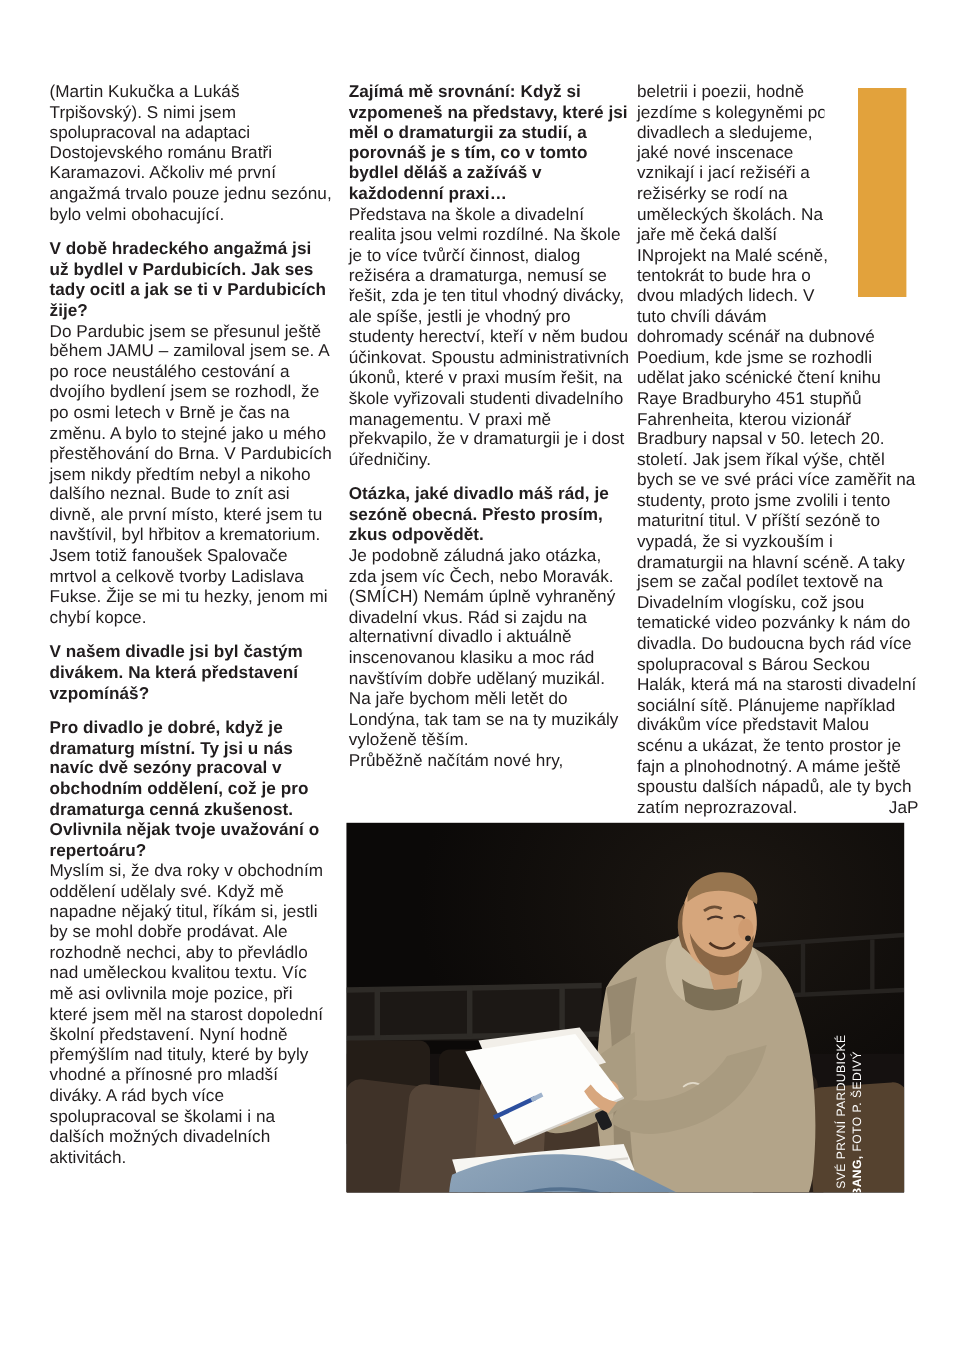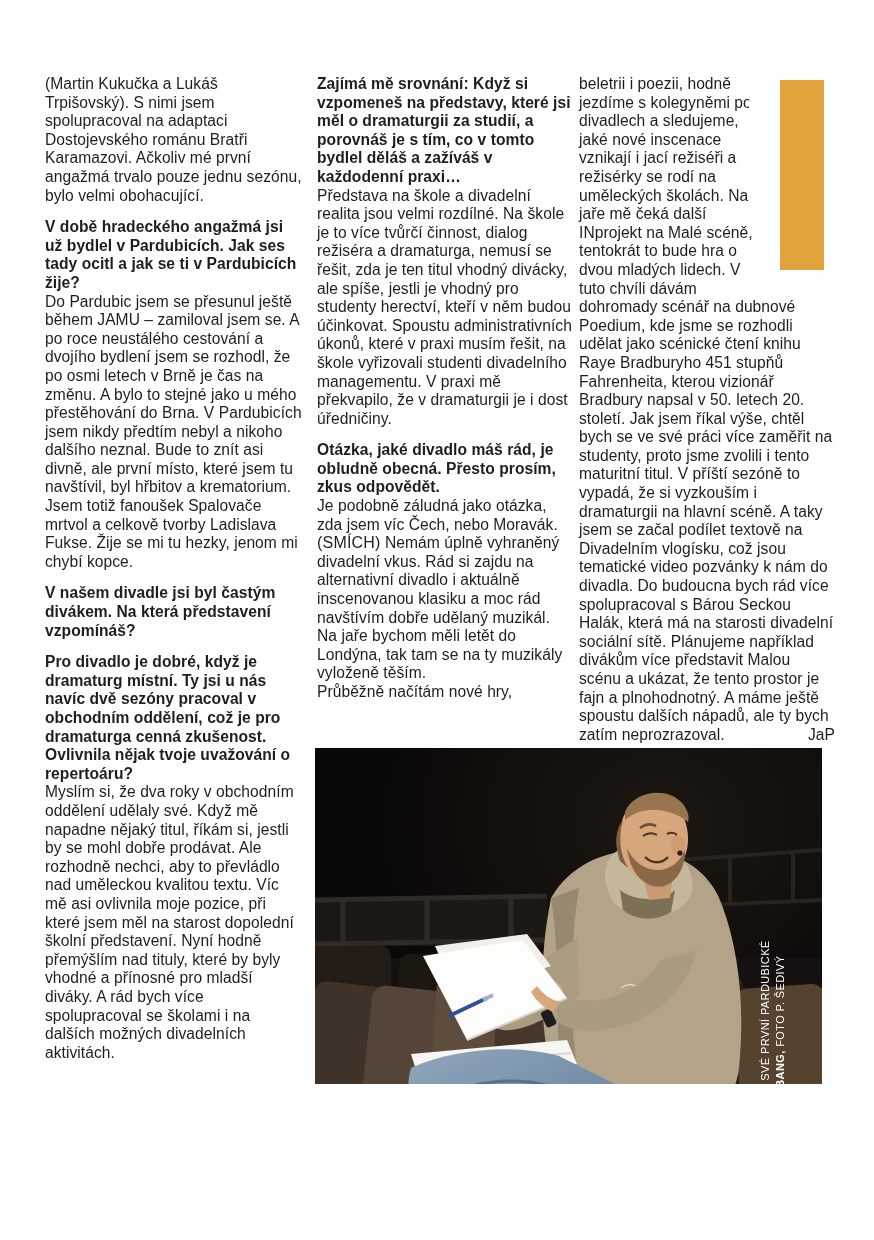--- a/index.html
+++ b/index.html
@@ -56,21 +56,21 @@
     <p class="q">V době hradeckého angažmá jsi už bydlel v Pardubicích. Jak ses tady ocitl a jak se ti v Pardubicích žije?</p>
     <p class="body">Do Pardubic jsem se přesunul ještě během JAMU – zamiloval jsem se. A po roce neustálého cestování a dvojího bydlení jsem se rozhodl, že po osmi letech v Brně je čas na změnu. A bylo to stejné jako u mého přestěhování do Brna. V Pardubicích jsem nikdy předtím nebyl a nikoho dalšího neznal. Bude to znít asi divně, ale první místo, které jsem tu navštívil, byl hřbitov a krematorium. Jsem totiž fanoušek Spalovače mrtvol a celkově tvorby Ladislava Fukse. Žije se mi tu hezky, jenom mi chybí kopce.</p>
     <p class="q">V našem divadle jsi byl častým divákem. Na která představení vzpomínáš?</p>
     <p class="q">Pro divadlo je dobré, když je dramaturg místní. Ty jsi u nás navíc dvě sezóny pracoval v obchodním oddělení, což je pro dramaturga cenná zkušenost. Ovlivnila nějak tvoje uvažování o repertoáru?</p>
     <p class="body">Myslím si, že dva roky v obchodním oddělení udělaly své. Když mě napadne nějaký titul, říkám si, jestli by se mohl dobře prodávat. Ale rozhodně nechci, aby to převládlo nad uměleckou kvalitou textu. Víc mě asi ovlivnila moje pozice, při které jsem měl na starost dopolední školní představení. Nyní hodně přemýšlím nad tituly, které by byly vhodné a přínosné pro mladší diváky. A rád bych více spolupracoval se školami i na dalších možných divadelních aktivitách.</p>
   </section>
 
   <section class="col col2">
     <p class="q">Zajímá mě srovnání: Když si vzpomeneš na představy, které jsi měl o dramaturgii za studií, a porovnáš je s tím, co v tomto bydlel děláš a zažíváš v každodenní praxi…</p>
     <p class="body">Představa na škole a divadelní realita jsou velmi rozdílné. Na škole je to více tvůrčí činnost, dialog režiséra a dramaturga, nemusí se řešit, zda je ten titul vhodný divácky, ale spíše, jestli je vhodný pro studenty herectví, kteří v něm budou účinkovat. Spoustu administrativních úkonů, které v praxi musím řešit, na škole vyřizovali studenti divadelního managementu. V praxi mě překvapilo, že v dramaturgii je i dost úředničiny.</p>
-    <p class="q">Otázka, jaké divadlo máš rád, je obludně obecná. Přesto prosím, zkus odpovědět.</p>
+    <p class="q">Otázka, jaké divadlo máš rád, je sezóně obecná. Přesto prosím, zkus odpovědět.</p>
     <p class="body"><span>Je podobně záludná jako otázka, zda jsem víc Čech, nebo Moravák. </span><span class="smich">(SMÍCH)</span><span> Nemám úplně vyhraněný divadelní vkus. Rád si zajdu na alternativní divadlo i aktuálně inscenovanou klasiku a moc rád navštívím dobře udělaný muzikál. Na jaře bychom měli letět do Londýna, tak tam se na ty muzikály vyloženě těším.</span></p>
     <p class="body">Průběžně načítám nové hry,</p>
   </section>
 
   <section class="col col3">
     <div class="rozhovor-tab">
       <span class="tab-text">ROZHOVOR</span>
     </div>
     <p class="body"><span>beletrii i poezii, hodně jezdíme s kolegyněmi po divadlech a sledujeme, jaké nové inscenace vznikají i jací režiséři a režisérky se rodí na uměleckých školách. Na jaře mě čeká další INprojekt na Malé scéně, tentokrát to bude hra o dvou mladých lidech. V tuto chvíli dávám dohromady scénář na dubnové Poedium, kde jsme se rozhodli udělat jako scénické čtení knihu Raye Bradburyho 451 stupňů Fahrenheita, kterou vizionář Bradbury napsal v 50. letech 20. století. Jak jsem říkal výše, chtěl bych se ve své práci více zaměřit na studenty, proto jsme zvolili i tento maturitní titul. V příští sezóně to vypadá, že si vyzkouším i dramaturgii na hlavní scéně. A taky jsem se začal podílet textově na Divadelním vlogísku, což jsou tematické video pozvánky k nám do divadla. Do budoucna bych rád více spolupracoval s Bárou Seckou Halák, která má na starosti divadelní sociální sítě. Plánujeme například divákům více představit Malou scénu a ukázat, že tento prostor je fajn a plnohodnotný. A máme ještě spoustu dalších nápadů, ale ty bych zatím neprozrazoval.</span> <span class="sig">JaP</span></p>
   </section>

